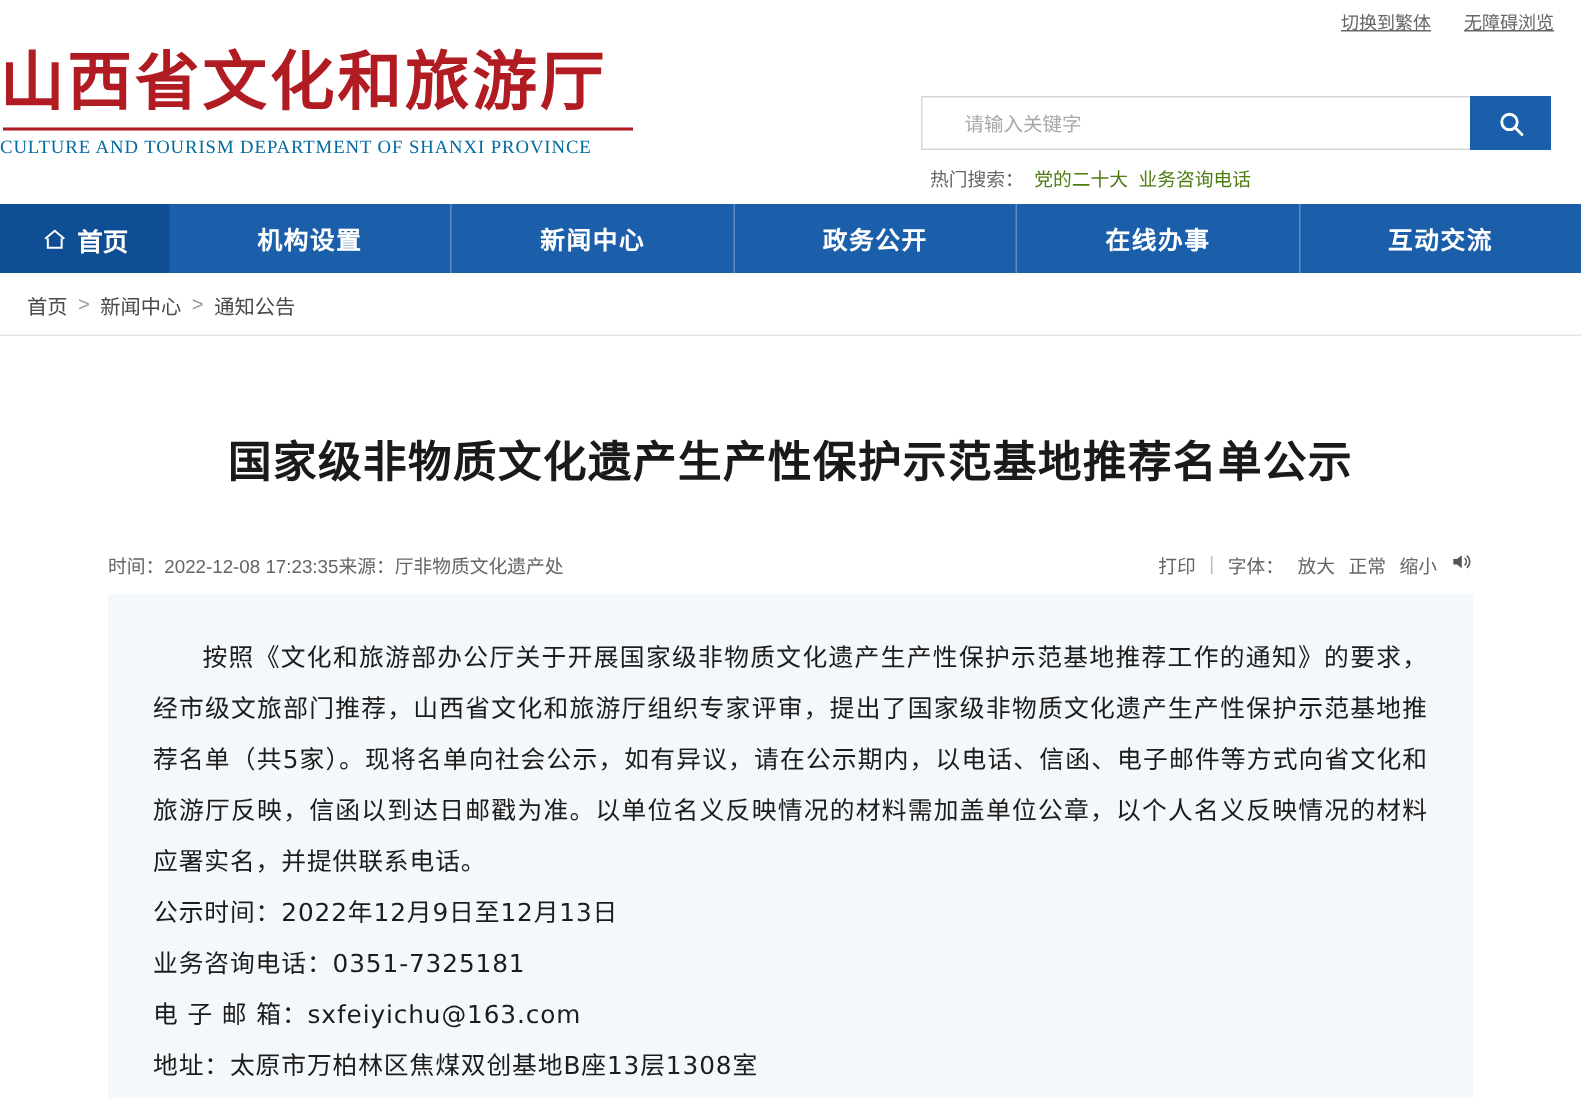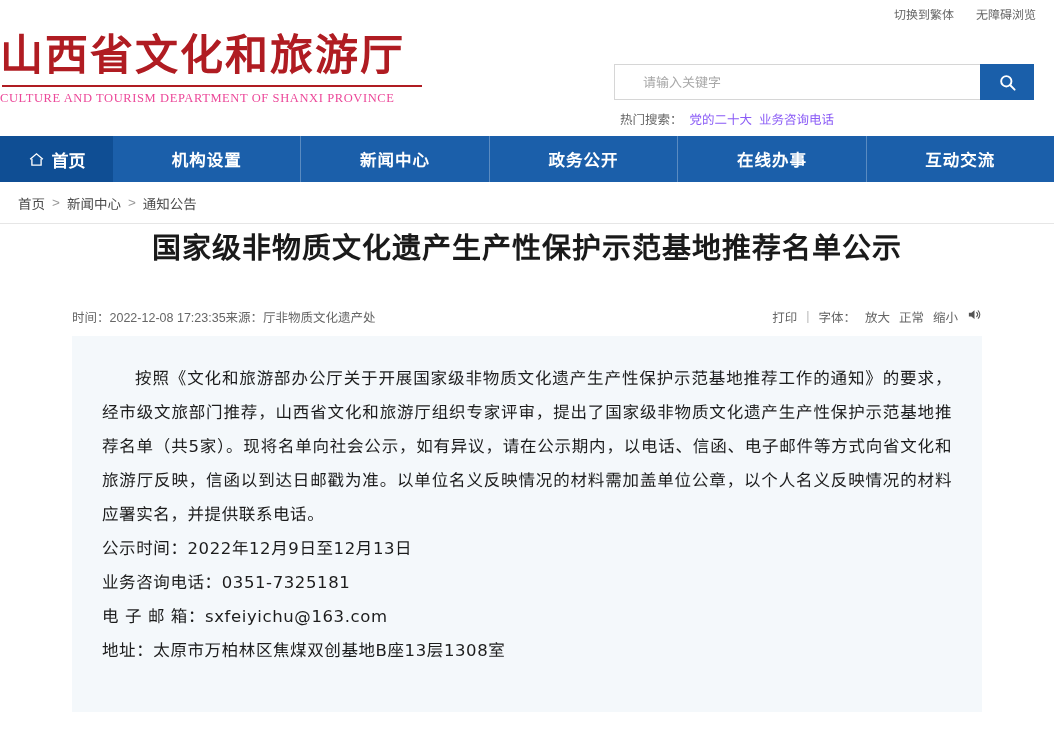--- a/index.html
+++ b/index.html
@@ -14,20 +14,21 @@
   
   .topbar {
     height: 26px;
     display: flex;
     justify-content: flex-end;
     align-items: center;
     gap: 22px;
     padding-right: 18px;
     font-size: 12px;
     color: #666;
+    text-decoration: underline;
   }
   .topbar span { cursor: pointer; }
 
   
   .header {
     height: 110px;
     position: relative;
     display: flex;
     align-items: flex-start;
   }
@@ -46,21 +47,21 @@
   .logo-rule {
     height: 2px;
     background: #b01c22;
     margin: 5px 0 4px 2px;
     width: 420px;
   }
   .logo-en {
     font-family: "Liberation Serif", serif;
     font-size: 12.5px;
     letter-spacing: 0.6px;
-    color: #ec4899;
+    color: #0369a1;
     white-space: nowrap;
   }
 
   .search-area {
     position: absolute;
     right: 20px;
     top: 38px;
     width: 420px;
   }
   .search-row {
@@ -91,21 +92,21 @@
   .hot-row {
     margin-top: 9px;
     font-size: 12.5px;
     color: #555;
     display: flex;
     gap: 7px;
     align-items: center;
     padding-left: 6px;
   }
   .hot-label { color: #666; }
-  .hot-item { color: #8b5cf6; cursor: pointer; }
+  .hot-item { color: #4d7c0f; cursor: pointer; }
 
   
   .nav {
     height: 46px;
     background: #1b5faa;
     display: flex;
     align-items: stretch;
     color: #fff;
   }
   .nav-home {
@@ -149,20 +150,21 @@
     border-bottom: 1px solid #e6e6e6;
   }
   .breadcrumb .sep { color: #999; }
   .breadcrumb a { color: #4a4a4a; text-decoration: none; cursor: pointer; }
 
   
   .article {
     padding: 0 72px;
   }
   .art-title {
+    margin-top: 60px;
     text-align: center;
     font-size: 29px;
     font-weight: bold;
     color: #1a1a1a;
     letter-spacing: 1px;
     font-family: "Liberation Sans", "DejaVu Sans", sans-serif;
   }
   .art-meta {
     margin-top: 36px;
     height: 28px;

